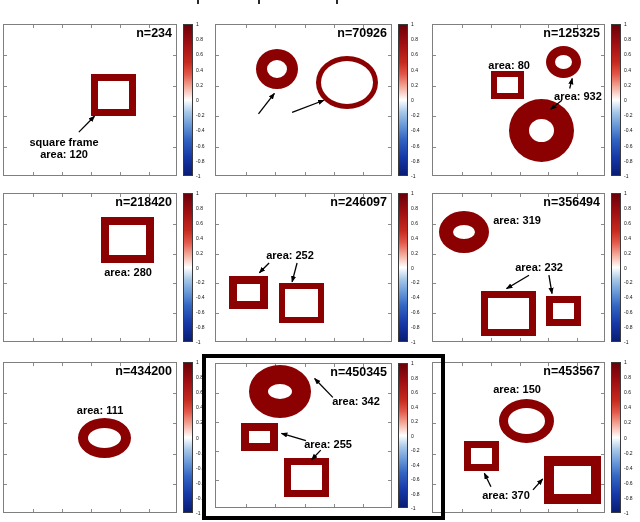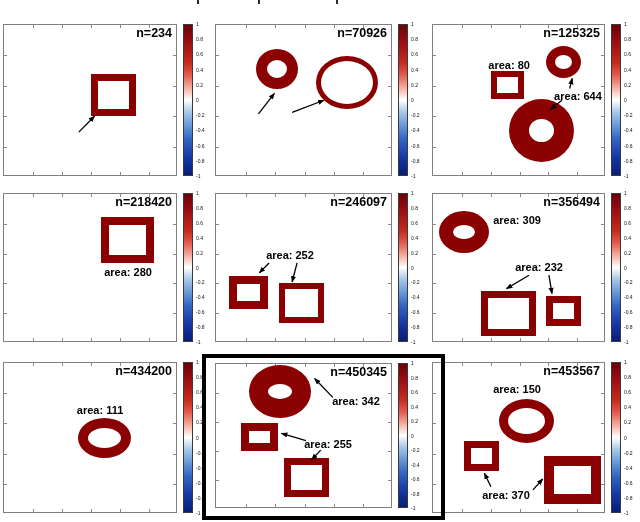--- a/index.html
+++ b/index.html
@@ -53,20 +53,21 @@
         <div class="tick" style="top: 121.6px; right: 0px; width: 3px; height: 1px;"></div>
         <div class="shape" style="left: 87px; top: 48.944px; width: 45.066px; height: 41.952px; border-width: 7px; border-color: rgb(139, 0, 0);"></div>
         <svg class="arrows" width="174" height="152">
           <defs>
             <marker id="ah0" markerWidth="6" markerHeight="6" refX="4.5" refY="2" orient="auto">
               <path d="M0,0 L5,2 L0,4 Z" fill="#000"></path>
             </marker>
           </defs>
           <line x1="74.82" y1="107.16" x2="90.48" y2="91.2" stroke="#000" stroke-width="1.3" marker-end="url(#ah0)"></line>
         </svg>
+        <div class="ann" style="left: 60.03px; top: 110.96px;"><span>square frame</span><br><span>area: 120</span></div>
         <div class="nlabel">n=234</div>
       </div>
       <div class="cbar" style="left: 180px; height: 152px;"></div>
       <div class="cbtick" style="left: 193px; top: -2px;">1</div>
       <div class="cbtick" style="left: 193px; top: 13.2px;">0.8</div>
       <div class="cbtick" style="left: 193px; top: 28.4px;">0.6</div>
       <div class="cbtick" style="left: 193px; top: 43.6px;">0.4</div>
       <div class="cbtick" style="left: 193px; top: 58.8px;">0.2</div>
       <div class="cbtick" style="left: 193px; top: 74px;">0</div>
       <div class="cbtick" style="left: 193px; top: 89.2px;">-0.2</div>
@@ -147,21 +148,21 @@
         <svg class="arrows" width="173" height="152">
           <defs>
             <marker id="ah2" markerWidth="6" markerHeight="6" refX="4.5" refY="2" orient="auto">
               <path d="M0,0 L5,2 L0,4 Z" fill="#000"></path>
             </marker>
           </defs>
           <line x1="136.67000000000002" y1="63.535999999999994" x2="139.26500000000001" y2="53.504" stroke="#000" stroke-width="1.3" marker-end="url(#ah2)"></line>
           <line x1="128.885" y1="75.24" x2="117.64000000000001" y2="84.36000000000001" stroke="#000" stroke-width="1.3" marker-end="url(#ah2)"></line>
         </svg>
         <div class="ann" style="left: 76.12px; top: 34.048px;"><span>area: 80</span></div>
-        <div class="ann" style="left: 144.974px; top: 65.056px;"><span>area: 644</span></div>
+        <div class="ann" style="left: 144.974px; top: 65.056px;"><span>area: 932</span></div>
         <div class="nlabel">n=125325</div>
       </div>
       <div class="cbar" style="left: 179px; height: 152px;"></div>
       <div class="cbtick" style="left: 192px; top: -2px;">1</div>
       <div class="cbtick" style="left: 192px; top: 13.2px;">0.8</div>
       <div class="cbtick" style="left: 192px; top: 28.4px;">0.6</div>
       <div class="cbtick" style="left: 192px; top: 43.6px;">0.4</div>
       <div class="cbtick" style="left: 192px; top: 58.8px;">0.2</div>
       <div class="cbtick" style="left: 192px; top: 74px;">0</div>
       <div class="cbtick" style="left: 192px; top: 89.2px;">-0.2</div>
@@ -286,21 +287,21 @@
         <div class="shape" style="left: 112.969px; top: 102.065px; width: 34.946px; height: 29.949px; border-width: 7px; border-color: rgb(139, 0, 0);"></div>
         <svg class="arrows" width="173" height="149">
           <defs>
             <marker id="ah5" markerWidth="6" markerHeight="6" refX="4.5" refY="2" orient="auto">
               <path d="M0,0 L5,2 L0,4 Z" fill="#000"></path>
             </marker>
           </defs>
           <line x1="96.01500000000001" y1="81.20500000000001" x2="73.52499999999999" y2="94.615" stroke="#000" stroke-width="1.3" marker-end="url(#ah5)"></line>
           <line x1="115.91000000000001" y1="81.20500000000001" x2="119.02399999999999" y2="99.53200000000001" stroke="#000" stroke-width="1.3" marker-end="url(#ah5)"></line>
         </svg>
-        <div class="ann" style="left: 84.078px; top: 19.966px;"><span>area: 309</span></div>
+        <div class="ann" style="left: 84.078px; top: 19.966px;"><span>area: 319</span></div>
         <div class="ann" style="left: 106.049px; top: 67.05px;"><span>area: 232</span></div>
         <div class="nlabel">n=356494</div>
       </div>
       <div class="cbar" style="left: 179px; height: 149px;"></div>
       <div class="cbtick" style="left: 192px; top: -2px;">1</div>
       <div class="cbtick" style="left: 192px; top: 12.9px;">0.8</div>
       <div class="cbtick" style="left: 192px; top: 27.8px;">0.6</div>
       <div class="cbtick" style="left: 192px; top: 42.7px;">0.4</div>
       <div class="cbtick" style="left: 192px; top: 57.6px;">0.2</div>
       <div class="cbtick" style="left: 192px; top: 72.5px;">0</div>

